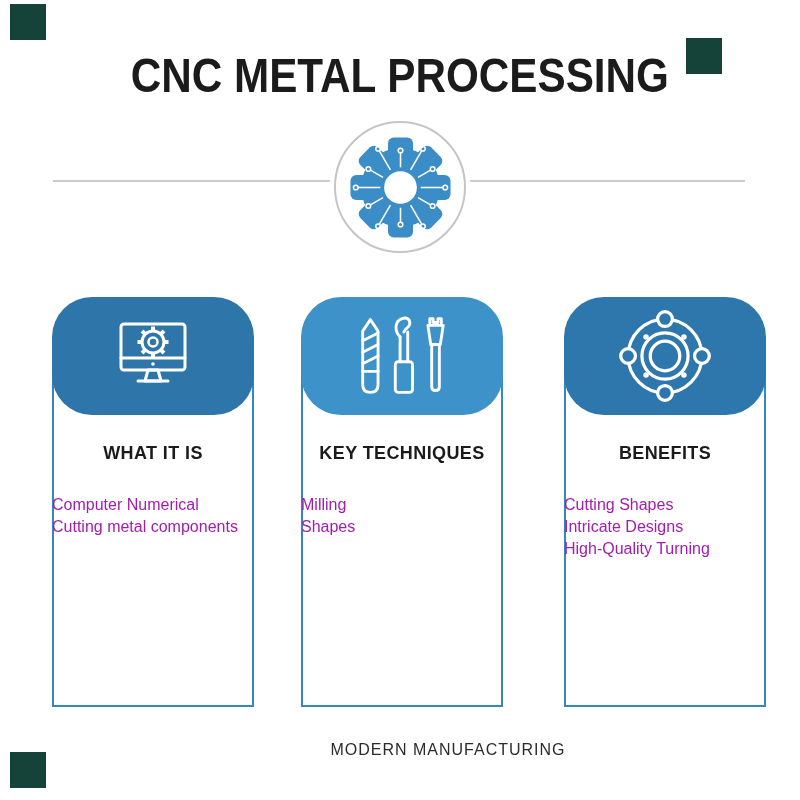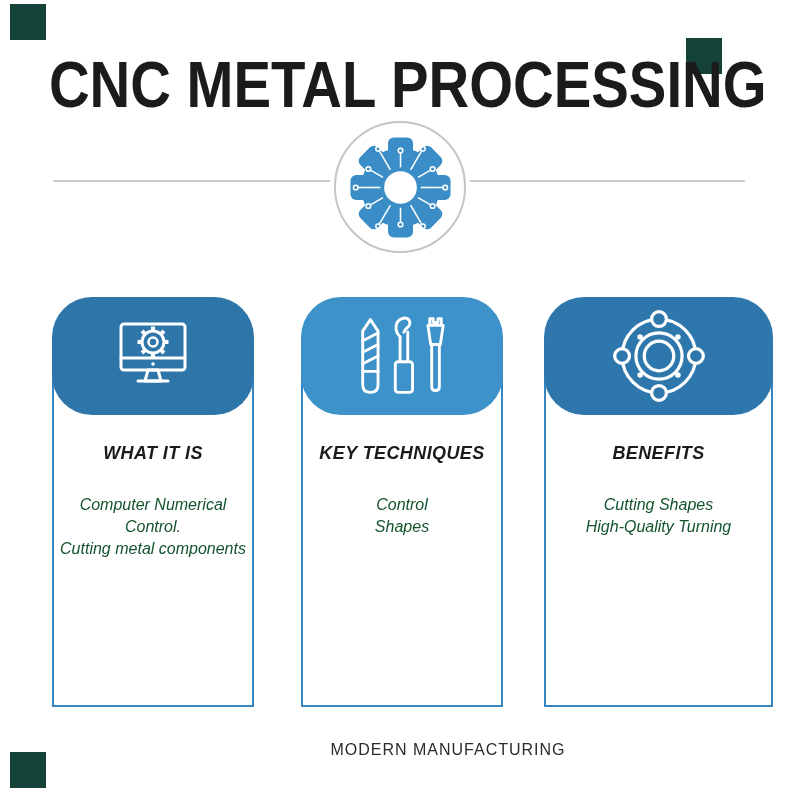--- a/index.html
+++ b/index.html
@@ -7,58 +7,58 @@
     position:relative;width:800px;height:800px;background:#ffffff;
     font-family:"Liberation Sans","DejaVu Sans",sans-serif;overflow:hidden;
   }
   .corner-square{position:absolute;width:36px;height:36px;background:#15433a;}
   .sq-tl{left:10px;top:4px;}
   .sq-tr{left:686px;top:38px;}
   .sq-bl{left:10px;top:752px;}
 
   .main-title{
     position:absolute;left:0;top:48px;width:800px;text-align:center;
-    font-size:64px;font-weight:bold;color:#1b1b1b;white-space:nowrap;
+    font-size:48px;font-weight:bold;color:#1b1b1b;white-space:nowrap;
   }
   .main-title .squeeze{display:inline-block;transform:scaleX(0.88);transform-origin:center;letter-spacing:0px;}
 
   .divider{position:absolute;top:180px;height:2px;background:#cccccc;}
   .div-left{left:53px;width:277px;}
   .div-right{left:470px;width:275px;}
 
   .badge{
     position:absolute;left:334px;top:121px;width:132px;height:132px;
     background:#ffffff;border:2.5px solid #c5c5c5;border-radius:50%;
     box-sizing:border-box;display:flex;align-items:center;justify-content:center;
   }
   .badge svg{display:block;}
 
-  .card{position:absolute;top:297px;width:202px;height:410px;font-style:italic;}
+  .card{position:absolute;top:297px;width:202px;height:410px;}
   .card-1{left:52px;}
   .card-2{left:301px;}
-  .card-3{left:544px;padding-left:27px;}
+  .card-3{left:564px;}
   .card-body{
     position:absolute;left:0;right:0;top:58px;bottom:0;
     background:#ffffff;border:2px solid #3687c1;box-sizing:border-box;z-index:1;
   }
   .card-header{
     position:absolute;left:0;right:0;top:0;height:118px;border-radius:40px;
     z-index:2;display:flex;align-items:center;justify-content:center;
   }
   .card-1 .card-header{background:#2e75aa;}
   .card-2 .card-header{background:#3d92ca;}
   .card-3 .card-header{background:#2e77ad;}
 
   .card-title{
     position:absolute;left:0;right:0;top:146px;z-index:3;text-align:center;
     font-size:18px;font-weight:bold;letter-spacing:0.4px;color:#1b1b1b;
   }
   .card-lines{
-    position:absolute;left:0;right:0;top:197px;z-index:3;text-align:center;
-    font-size:16px;line-height:22px;color:#14532d;
+    position:absolute;left:0;right:0;top:197px;z-index:3;text-align:left;
+    font-size:16px;line-height:22px;color:#a21caf;
   }
   .footer-label{
     position:absolute;left:0;top:741px;width:800px;text-align:center;
     font-size:16px;letter-spacing:1px;color:#2b2b2b;margin-left:48px;
   }
   .icon-stroke{stroke:#ffffff;fill:none;stroke-linejoin:round;stroke-linecap:round;}
 </style>
 </head>
 <body>
 
@@ -139,21 +139,20 @@
           <line x1="34.2" y1="16.2" x2="31" y2="13"></line>
           <line x1="49.8" y1="16.2" x2="53" y2="13"></line>
           <line x1="34.2" y1="31.8" x2="31" y2="35"></line>
           <line x1="49.8" y1="31.8" x2="53" y2="35"></line>
         </g>
       </svg>
     </div>
     <div class="card-title">WHAT IT IS</div>
     <div class="card-lines">
       <div>Computer Numerical</div>
-      <div>Control.</div>
       <div>Cutting metal components</div>
     </div>
   </div>
 
   <div class="card card-2">
     <div class="card-body"></div>
     <div class="card-header">
       <svg width="110" height="92" viewBox="0 0 110 96">
         <g class="icon-stroke" stroke-width="3">
           <path d="M14,22 L22,10 L30,22 L30,78 Q30,86 22,86 Q14,86 14,78 Z"></path>
@@ -165,21 +164,21 @@
           <path d="M53,28 V54 M61,23 V54"></path>
           <rect x="48" y="54" width="18" height="32" rx="3"></rect>
           <path d="M84,16 V9 H87.5 V13 H92.5 V9 H96 V16"></path>
           <path d="M82,16 H98 L95,36 H85 Z"></path>
           <path d="M86,36 V80 Q86,84 90,84 Q94,84 94,80 V36"></path>
         </g>
       </svg>
     </div>
     <div class="card-title">KEY TECHNIQUES</div>
     <div class="card-lines">
-      <div>Control</div>
+      <div>Milling</div>
       <div>Shapes</div>
     </div>
   </div>
 
   <div class="card card-3">
     <div class="card-body"></div>
     <div class="card-header">
       <svg width="96" height="96" viewBox="0 0 104 104">
         <circle cx="52" cy="52" r="40" class="icon-stroke" stroke-width="3.5"></circle>
         <g fill="#2e77ad" stroke="#ffffff" stroke-width="3.5">
@@ -194,19 +193,20 @@
           <circle cx="31.5" cy="72.5" r="3"></circle>
           <circle cx="31.5" cy="31.5" r="3"></circle>
         </g>
         <circle cx="52" cy="52" r="25" class="icon-stroke" stroke-width="3.5"></circle>
         <circle cx="52" cy="52" r="16" class="icon-stroke" stroke-width="3.5"></circle>
       </svg>
     </div>
     <div class="card-title">BENEFITS</div>
     <div class="card-lines">
       <div>Cutting Shapes</div>
+      <div>Intricate Designs</div>
       <div>High-Quality Turning</div>
     </div>
   </div>
 
   <div class="footer-label">MODERN MANUFACTURING</div>
 
 </div>
 
 </body></html>

